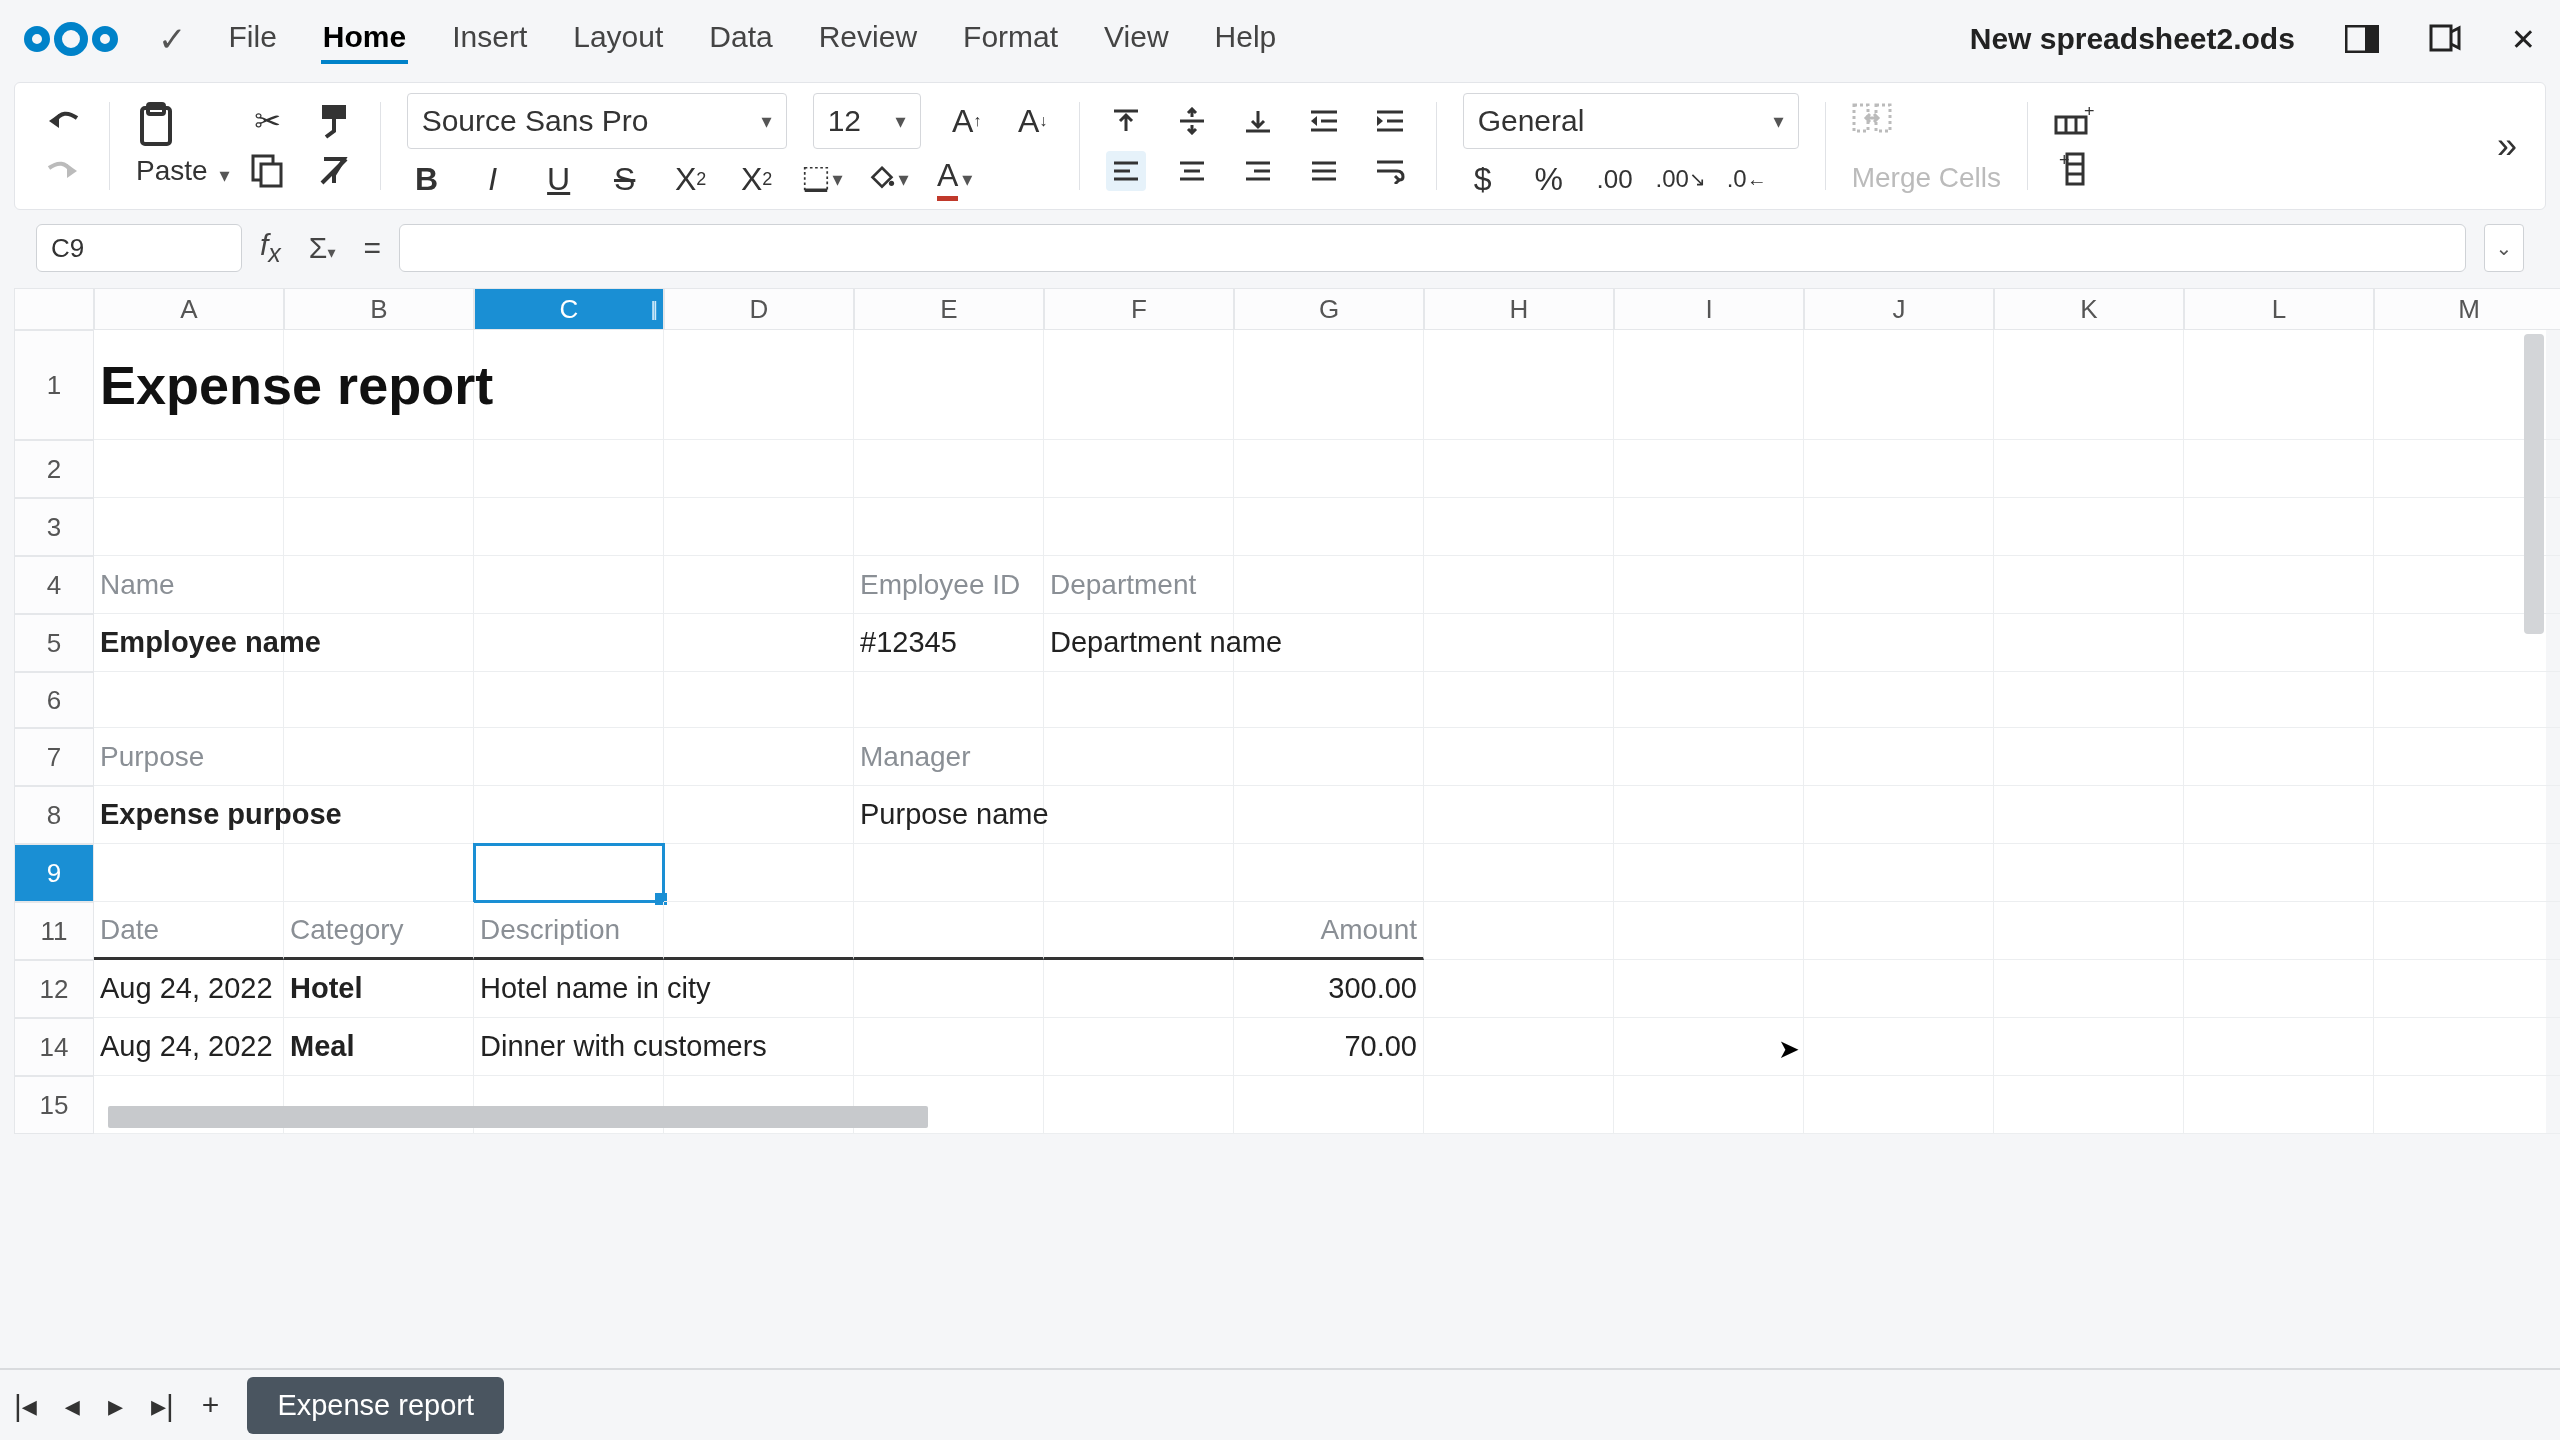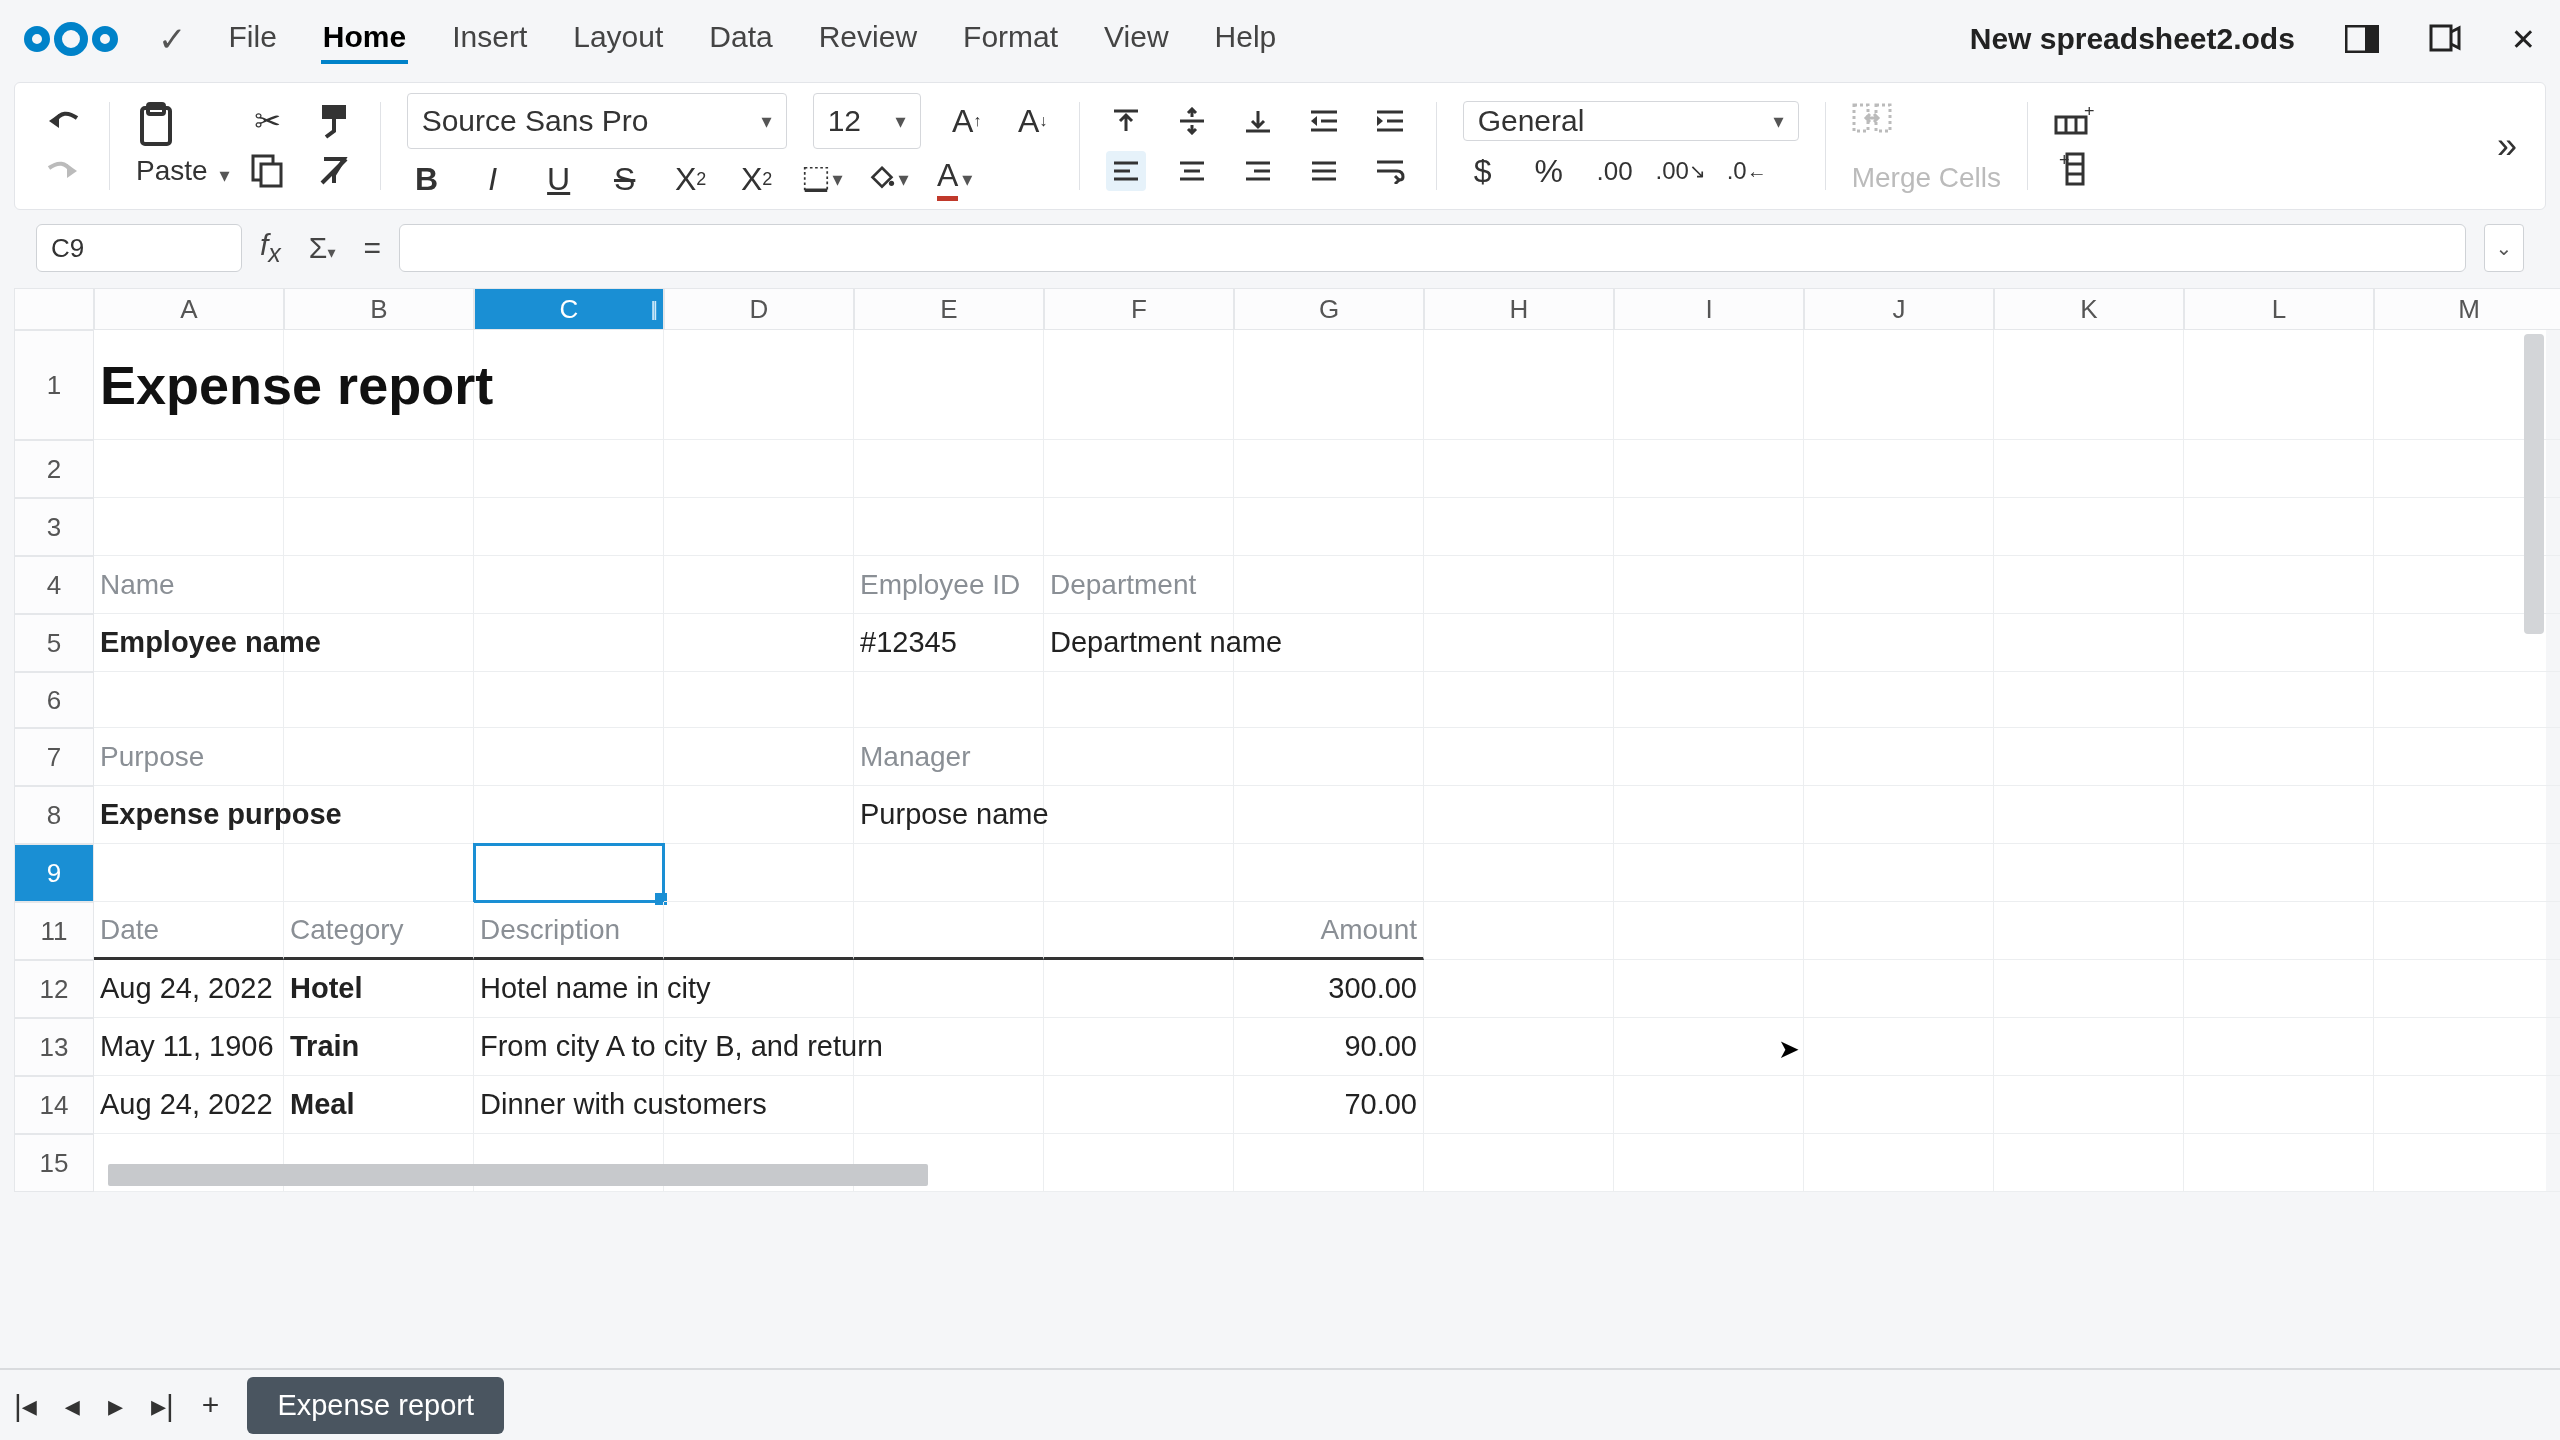--- a/index.html
+++ b/index.html
@@ -20,21 +20,21 @@
 
 .toolbar { display: flex; align-items: center; height: 128px; padding: 0 28px; background: #fff; border: 1px solid #e3e5e9; margin: 4px 14px; border-radius: 6px; gap: 18px; }
 .tgroup { display: flex; flex-direction: column; gap: 10px; }
 .trow { display: flex; align-items: center; gap: 26px; }
 .tool-icon { width: 40px; height: 40px; display: inline-flex; align-items: center; justify-content: center; font-size: 32px; color: #333; cursor: pointer; }
 .tool-icon.disabled { color: #bbb; }
 .vsep { width: 1px; height: 88px; background: #e0e2e6; margin: 0 8px; }
 .paste-label { display: flex; align-items: flex-end; gap: 12px; font-size: 28px; color: #333; }
 .font-select { display: flex; align-items: center; justify-content: space-between; border: 1px solid #d5d7db; border-radius: 4px; padding: 8px 14px; width: 380px; height: 56px; font-size: 30px; background: #fff; }
 .size-select { display: flex; align-items: center; justify-content: space-between; border: 1px solid #d5d7db; border-radius: 4px; padding: 8px 14px; width: 108px; height: 56px; font-size: 30px; background: #fff; }
-.number-select { display: flex; align-items: center; justify-content: space-between; border: 1px solid #d5d7db; border-radius: 4px; padding: 8px 14px; width: 336px; height: 40px; font-size: 30px; background: #fff; }
+.number-select { display: flex; align-items: center; justify-content: space-between; border: 1px solid #d5d7db; border-radius: 4px; padding: 8px 14px; width: 336px; height: 56px; font-size: 30px; background: #fff; }
 .arrow-down { font-size: 20px; color: #555; }
 .align-active { background: #e6f2fa; border-radius: 4px; padding: 4px; }
 .big-label { font-size: 28px; color: #bbb; margin-top: 14px; }
 .expand-icon { font-size: 36px; color: #333; margin-left: auto; }
 
 
 .formula-bar { display: flex; align-items: center; height: 64px; padding: 0 22px; gap: 18px; margin: 6px 14px; }
 .cellref { border: 1px solid #cfd2d6; border-radius: 6px; padding: 6px 14px; width: 206px; height: 48px; background: #fff; font-size: 26px; display: flex; align-items: center; }
 .fx-icons { display: flex; align-items: center; gap: 28px; font-size: 30px; color: #444; }
 .formula-input { flex: 1; border: 1px solid #cfd2d6; border-radius: 6px; height: 48px; background: #fff; display: flex; align-items: center; padding: 0 12px; }
@@ -574,36 +574,20 @@
       <div class="cell"></div>
       <div class="cell amount">300.00</div>
       <div class="cell"></div>
       <div class="cell"></div>
       <div class="cell"></div>
       <div class="cell"></div>
       <div class="cell"></div>
       <div class="cell"></div>
     </div>
 
-  <div class="grid">
-      <div class="rowhead">13</div>
-      <div class="cell">May 11, 1906</div>
-      <div class="cell bold">Train</div>
-      <div class="cell" style="z-index:2;">From city A to city B, and return</div>
-      <div class="cell"></div>
-      <div class="cell"></div>
-      <div class="cell"></div>
-      <div class="cell amount">90.00</div>
-      <div class="cell"></div>
-      <div class="cell"></div>
-      <div class="cell"></div>
-      <div class="cell"></div>
-      <div class="cell"></div>
-      <div class="cell"></div>
-    </div>
 
   <div class="grid">
       <div class="rowhead">14</div>
       <div class="cell">Aug 24, 2022</div>
       <div class="cell bold">Meal</div>
       <div class="cell" style="z-index:2;">Dinner with customers</div>
       <div class="cell"></div>
       <div class="cell"></div>
       <div class="cell"></div>
       <div class="cell amount">70.00</div>

